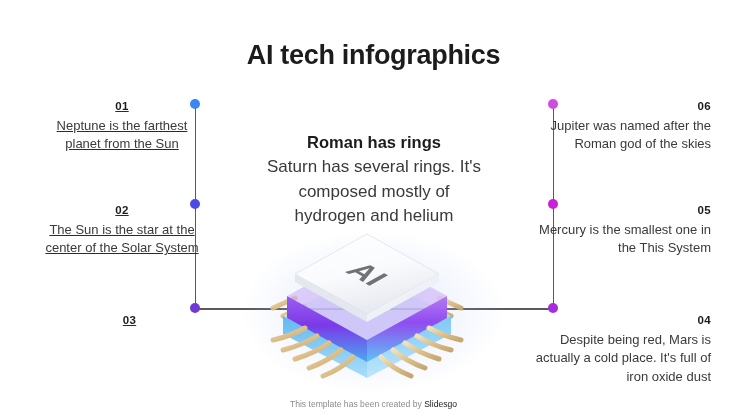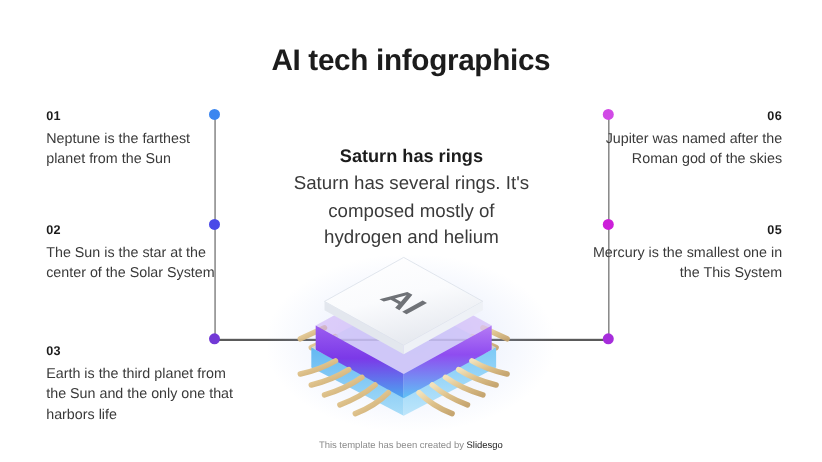--- a/index.html
+++ b/index.html
@@ -39,21 +39,21 @@
 
   
   .block{position:absolute;}
   .block .num{
     font-size:11.5px;font-weight:bold;color:#1c1c1c;
     letter-spacing:0.3px;margin-bottom:5px;
   }
   .block p{
     margin:0;font-size:13px;line-height:1.42;color:#3a3a3a;
   }
-  .left-block{left:42px;text-align:left;width:160px;}
+  .left-block{left:42px;text-align:center;width:160px;text-decoration:underline;}
   .right-block{right:30px;text-align:right;width:175px;}
 
   .b01{top:100px;}
   .b02{top:204px;}
   .b03{top:314px;width:175px;}
   .b06{top:100px;}
   .b05{top:204px;}
   .b04{top:314px;width:195px;}
 
   
@@ -109,33 +109,36 @@
   <div class="block left-block b01">
     <div class="num">01</div>
     <p>Neptune is the farthest planet from the Sun</p>
   </div>
   <div class="block left-block b02">
     <div class="num">02</div>
     <p>The Sun is the star at the center of the Solar System</p>
   </div>
   <div class="block left-block b03">
     <div class="num">03</div>
-    <p>Earth is the third planet from the Sun and the only one that harbors life</p>
   </div>
 
   <div class="block right-block b06">
     <div class="num">06</div>
     <p>Jupiter was named after the Roman god of the skies</p>
   </div>
   <div class="block right-block b05">
     <div class="num">05</div>
     <p>Mercury is the smallest one in the This System</p>
   </div>
-
-  <div class="center-head">Saturn has rings</div>
+  <div class="block right-block b04">
+    <div class="num">04</div>
+    <p>Despite being red, Mars is actually a cold place. It's full of iron oxide dust</p>
+  </div>
+
+  <div class="center-head">Roman has rings</div>
   <p class="center-body">Saturn has several rings. It's composed mostly of hydrogen and helium</p>
 
   <div class="chip-wrap">
     <div class="glow"></div>
     <svg class="chip-svg" width="280" height="185" viewBox="0 0 280 185">
       <defs>
         <linearGradient id="gTopFace" x1="0" y1="0" x2="0.4" y2="1">
           <stop offset="0%" stop-color="#ffffff"></stop>
           <stop offset="55%" stop-color="#fafbfd"></stop>
           <stop offset="100%" stop-color="#e7eaf0"></stop>

